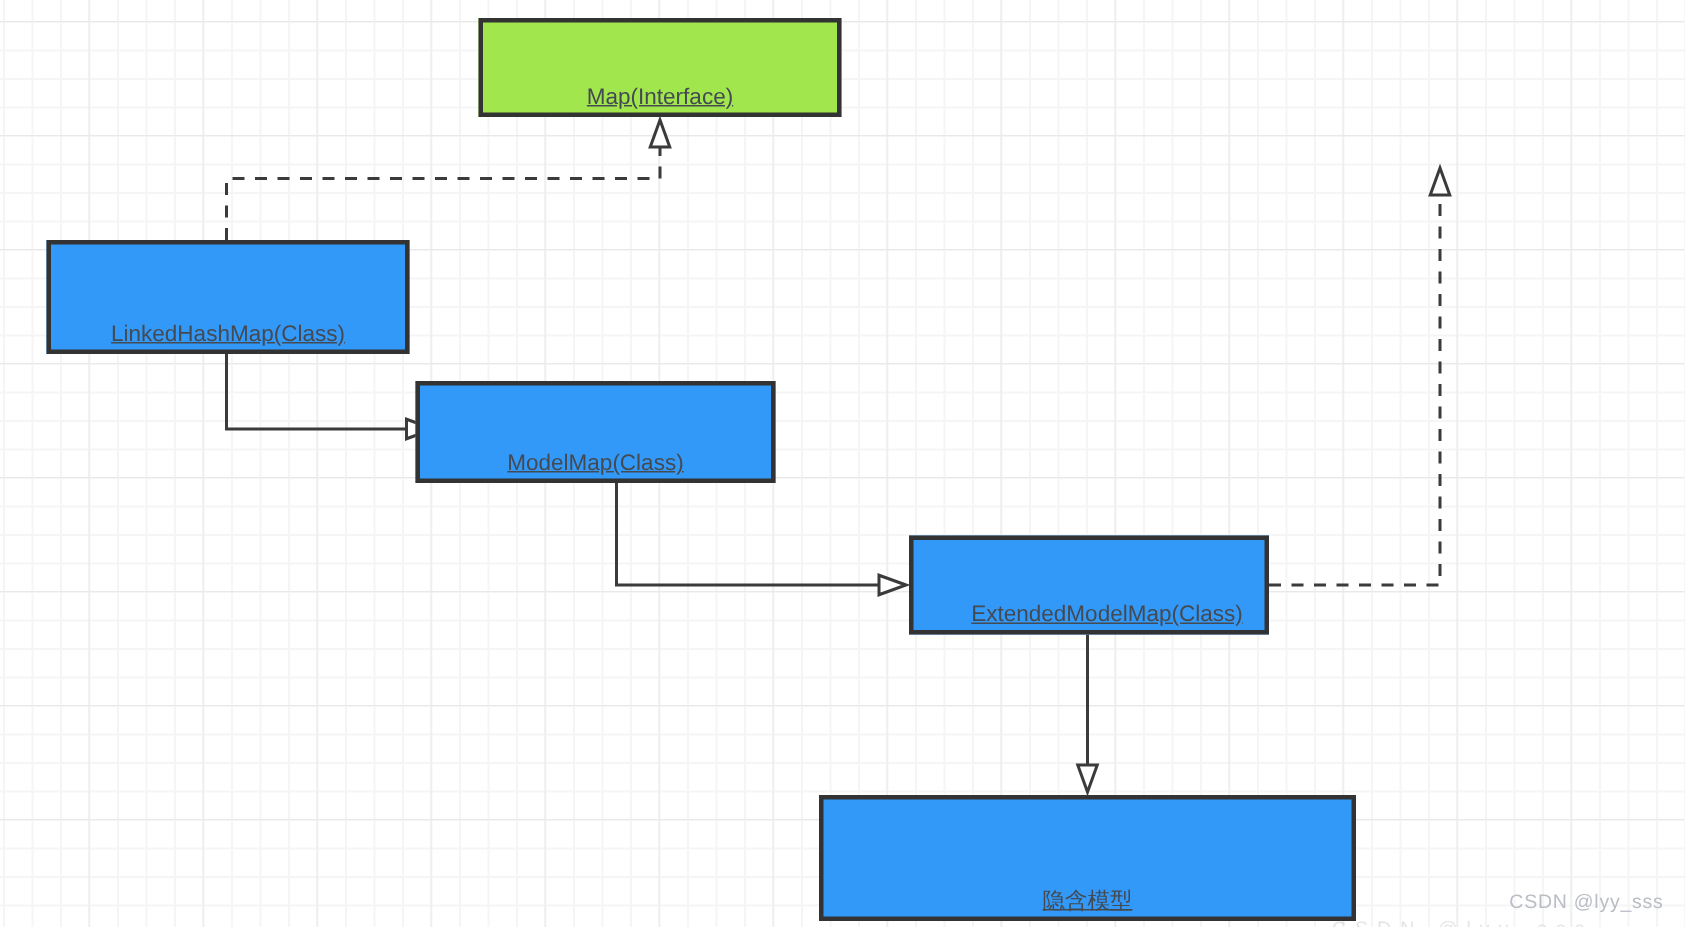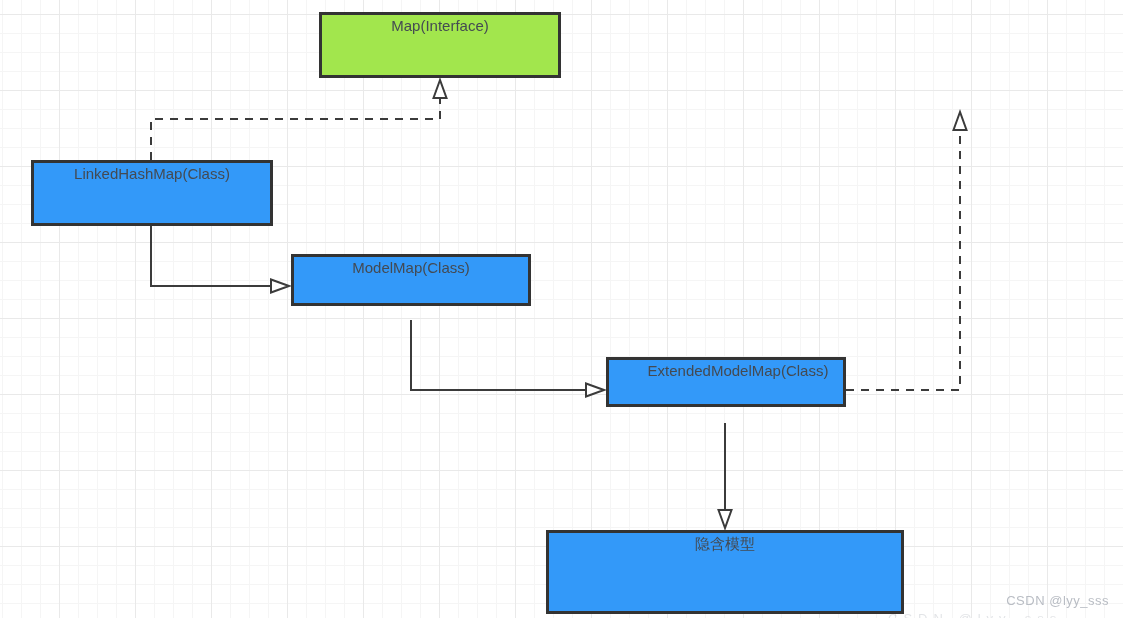--- a/index.html
+++ b/index.html
@@ -24,35 +24,36 @@
     width: 1123px; height: 618px;
     pointer-events: none;
   }
   .node {
     position: absolute;
     box-sizing: border-box;
     border: 3px solid #333333;
     display: flex;
     flex-direction: column;
     align-items: center;
-    justify-content: flex-start;
+    justify-content: flex-end;
     text-align: center;
     font-size: 15px;
     line-height: 21px;
     color: #444a52;
     cursor: default;
+    text-decoration: underline;
   }
   .node-interface { background: #a2e64d; }
   .node-class { background: #3399f9; }
 
   .node-map          { left: 319px; top: 12px;  width: 242px; height: 66px; }
   .node-model        { left: 839px; top: 44px;  width: 242px; height: 66px; }
-  .node-linked       { left: 31px;  top: 160px; width: 242px; height: 66px; }
-  .node-modelmap     { left: 291px; top: 254px; width: 240px; height: 52px; }
-  .node-extended     { left: 606px; top: 357px; width: 240px; height: 50px; padding-left: 24px; }
+  .node-linked       { left: 31px;  top: 160px; width: 242px; height: 76px; }
+  .node-modelmap     { left: 277px; top: 254px; width: 240px; height: 68px; }
+  .node-extended     { left: 606px; top: 357px; width: 240px; height: 66px; padding-left: 24px; }
   .node-binding      { left: 546px; top: 530px; width: 358px; height: 84px; }
 
   .edge { stroke: #3b3b3b; stroke-width: 2; fill: none; }
   .edge.dashed { stroke-dasharray: 8 7; }
   .arrowhead { fill: #ffffff; stroke: #3b3b3b; stroke-width: 2; stroke-linejoin: miter; }
 
   .watermark {
     position: absolute;
     top: 593px;
     right: 14px;

